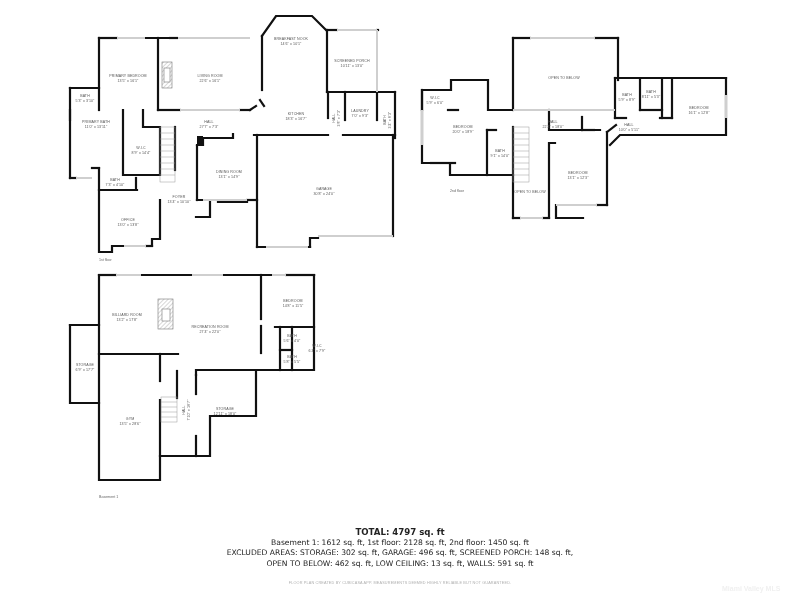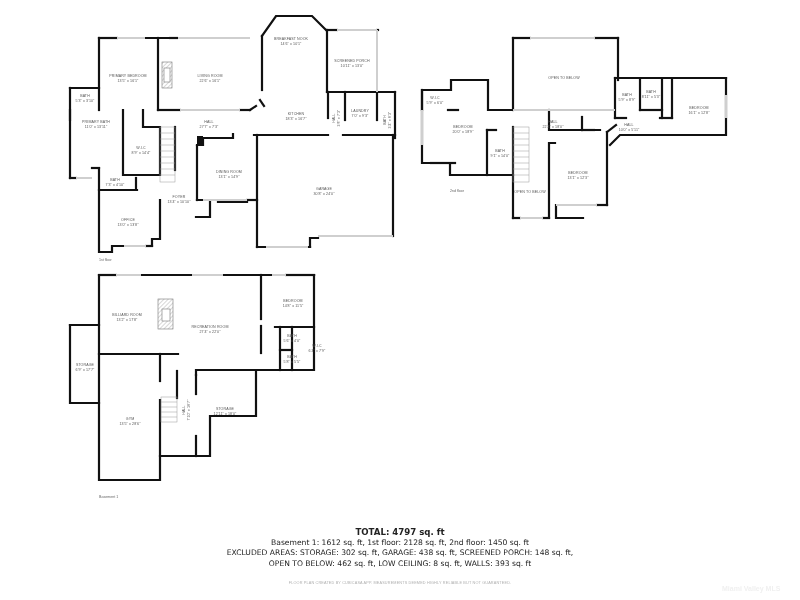--- a/index.html
+++ b/index.html
@@ -361,17 +361,17 @@
   </div>
 <div class="lbl" style="left:225px;top:412px">
     <span class="nm">Storage</span>
     <span class="dm">12'11" x 18'0"</span>
   </div>
 <div class="floor-lbl" style="left:99px;top:495px">Basement 1</div>
 
 <div class="summary">
   <div class="total">TOTAL: 4797 sq. ft</div>
   <div class="line">Basement 1: 1612 sq. ft, 1st floor: 2128 sq. ft, 2nd floor: 1450 sq. ft</div>
-  <div class="line">EXCLUDED AREAS: STORAGE: 302 sq. ft, GARAGE: 438 sq. ft, SCREENED PORCH: 148 sq. ft,</div>
-  <div class="line">OPEN TO BELOW: 462 sq. ft, LOW CEILING: 8 sq. ft, WALLS: 393 sq. ft</div>
+  <div class="line">EXCLUDED AREAS: STORAGE: 302 sq. ft, GARAGE: 496 sq. ft, SCREENED PORCH: 148 sq. ft,</div>
+  <div class="line">OPEN TO BELOW: 462 sq. ft, LOW CEILING: 13 sq. ft, WALLS: 591 sq. ft</div>
 </div>
 <div class="footer">FLOOR PLAN CREATED BY CUBICASA APP. MEASUREMENTS DEEMED HIGHLY RELIABLE BUT NOT GUARANTEED.</div>
 <div class="watermark">Miami Valley MLS</div>
 
 </body></html>

